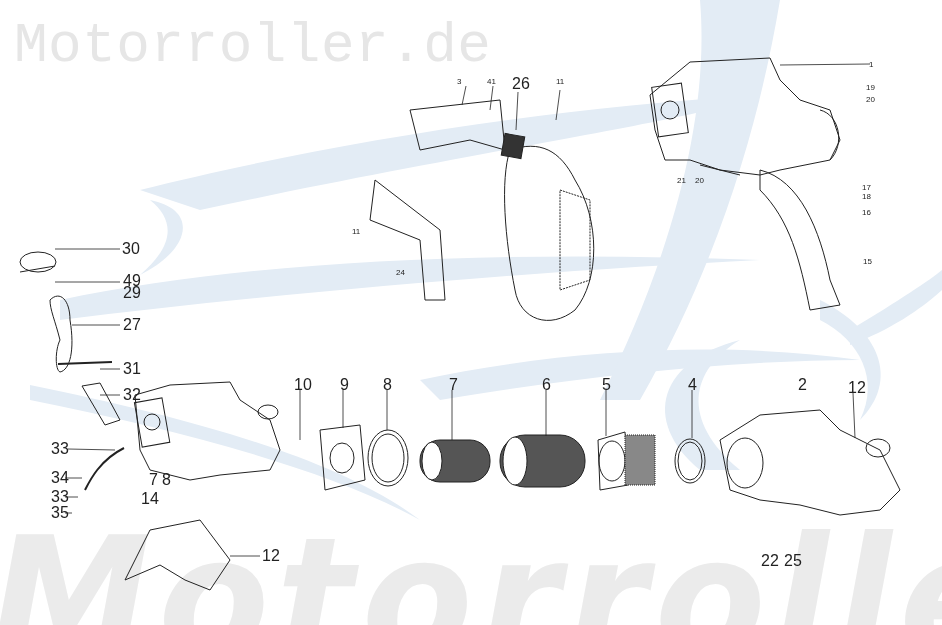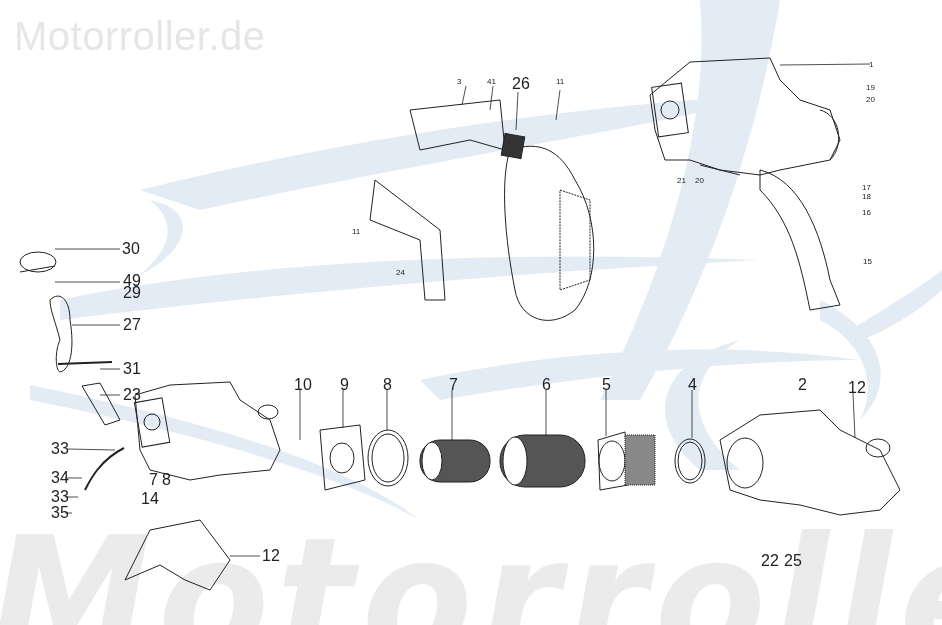--- a/index.html
+++ b/index.html
@@ -1,17 +1,17 @@
 <!DOCTYPE html>
 <html><head>
 <meta charset="utf-8">
 <style>
   html,body{margin:0;padding:0;background:#ffffff;}
   body{width:942px;height:625px;position:relative;overflow:hidden;font-family:"Liberation Sans",sans-serif;}
-  .wm-top{position:absolute;left:14px;top:14px;font-size:40px;color:#e6e6e6;letter-spacing:0.5px;font-family:Liberation Sans, sans-serif;}
+  .wm-top{position:absolute;left:14px;top:14px;font-size:56px;color:#e6e6e6;letter-spacing:0.5px;font-family:Liberation Mono, monospace;}
   .wm-bottom{position:absolute;left:-10px;top:500px;font-size:170px;color:#ebebeb;font-style:italic;font-weight:bold;letter-spacing:8px;white-space:nowrap;font-family:"DejaVu Sans",sans-serif;transform:scaleX(0.95);transform-origin:left top;}
   .wm-logo{position:absolute;left:0;top:0;}
   .art{position:absolute;left:0;top:0;}
   .lbl{position:absolute;font-size:16px;color:#222;font-family:"Liberation Sans",sans-serif;line-height:10px;}
   .lbl.small{font-size:8px;}
 </style>
 </head>
 <body>
 
 <svg class="wm-logo" width="942" height="625" viewBox="0 0 942 625">
@@ -147,17 +147,17 @@
 <div class="lbl" style="left:761px;top:556px">22</div>
 <div class="lbl small" style="left:487px;top:77px">41</div>
 <div class="lbl small" style="left:396px;top:268px">24</div>
 <div class="lbl" style="left:784px;top:556px">25</div>
 <div class="lbl" style="left:512px;top:79px">26</div>
 <div class="lbl" style="left:123px;top:320px">27</div>
 <div class="lbl" style="left:123px;top:276px">49</div>
 <div class="lbl" style="left:123px;top:288px">29</div>
 <div class="lbl" style="left:122px;top:244px">30</div>
 <div class="lbl" style="left:123px;top:364px">31</div>
-<div class="lbl" style="left:123px;top:390px">23</div>
+<div class="lbl" style="left:123px;top:390px">32</div>
 <div class="lbl" style="left:51px;top:444px">33</div>
 <div class="lbl" style="left:51px;top:492px">33</div>
 <div class="lbl" style="left:51px;top:473px">34</div>
 <div class="lbl" style="left:51px;top:508px">35</div>
 
 </body></html>

